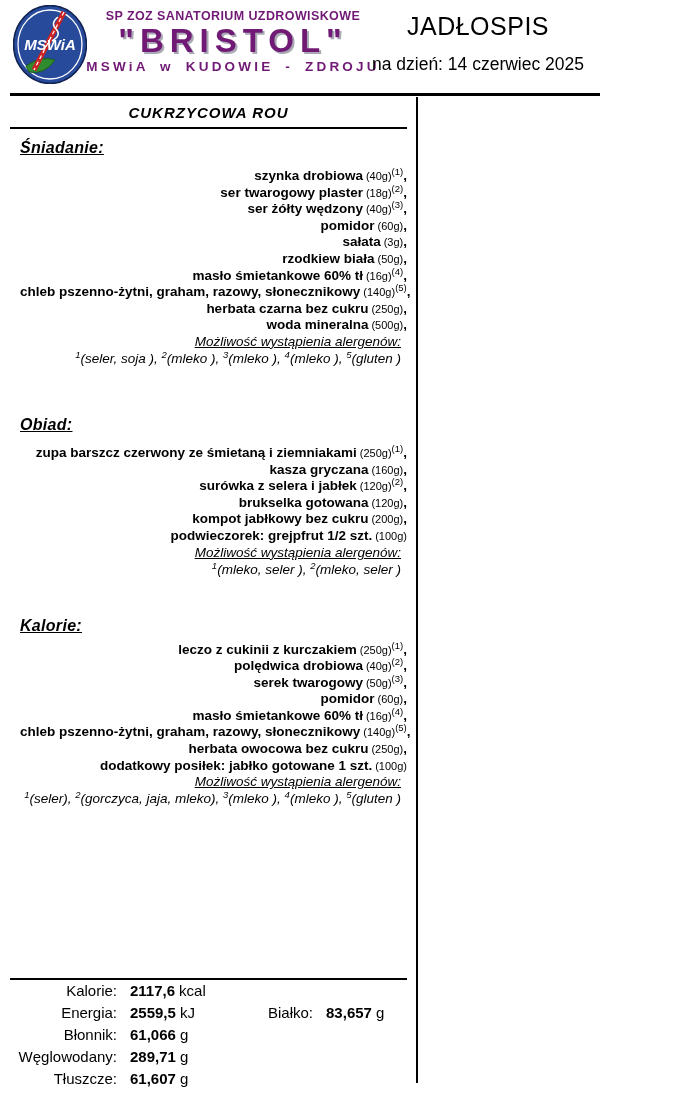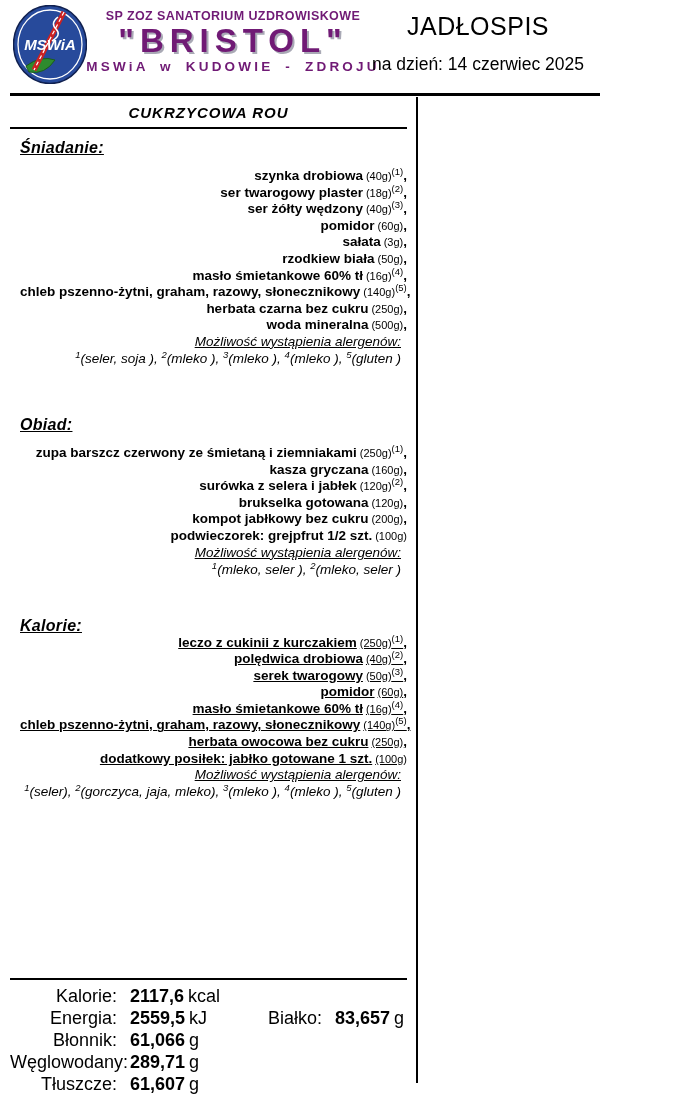--- a/index.html
+++ b/index.html
@@ -26,32 +26,32 @@
   #leftcol { position:absolute; left:10px; top:97px; width:397px; }
   .diet-title { font-size:15px; font-weight:bold; font-style:italic; text-align:center;
                 letter-spacing:1px; padding:7px 0 6px 0; }
   .title-rule { border-bottom:2px solid #000; }
 
   .section .heading { display:inline-block; font-size:16px; font-weight:bold; font-style:italic;
                       text-decoration:underline; margin:10px 8px 0 10px; letter-spacing:0.3px; }
   .sec-obiad { margin-top:40px; }
   .sec-kolacja { margin-top:30px; }
   .items { margin:11px 0 0 10px; font-size:13.5px; font-weight:bold; line-height:15.6px; }
-  .sec-kolacja .items { margin-top:0;text-decoration:underline; }
+  .sec-kolacja .items { margin-top:7px; }
   .item { white-space:nowrap;text-align:right; }
   .portion { font-size:11px; font-weight:400; margin-left:3px; }
   .isup { font-size:9.5px; font-weight:400; position:relative; top:-5px; }
   .allergens { text-align:right; padding-right:6px; font-style:italic; font-size:13.5px; }
   .all-head { text-decoration:underline; }
   .all-line { margin-top:2px; }
   .asup { font-size:9.5px; position:relative; top:-5px; }
 
   
   #nutrition { position:absolute; left:10px; top:978px; width:397px; border-top:2px solid #000;
-               padding-top:5px; font-size:18px; }
+               font-size:15px; }
   .nrow { height:22px; line-height:22px; position:relative; white-space:nowrap; }
   .nlabel { display:inline-block; width:107px; text-align:right; }
   .nvalue { font-weight:bold; margin-left:13px; }
   .nunit  { margin-left:4px; }
   .protein { position:absolute; left:258px; top:0; }
   .protein .nlabel { width:auto; }
 </style>
 </head>
 <body>
 

